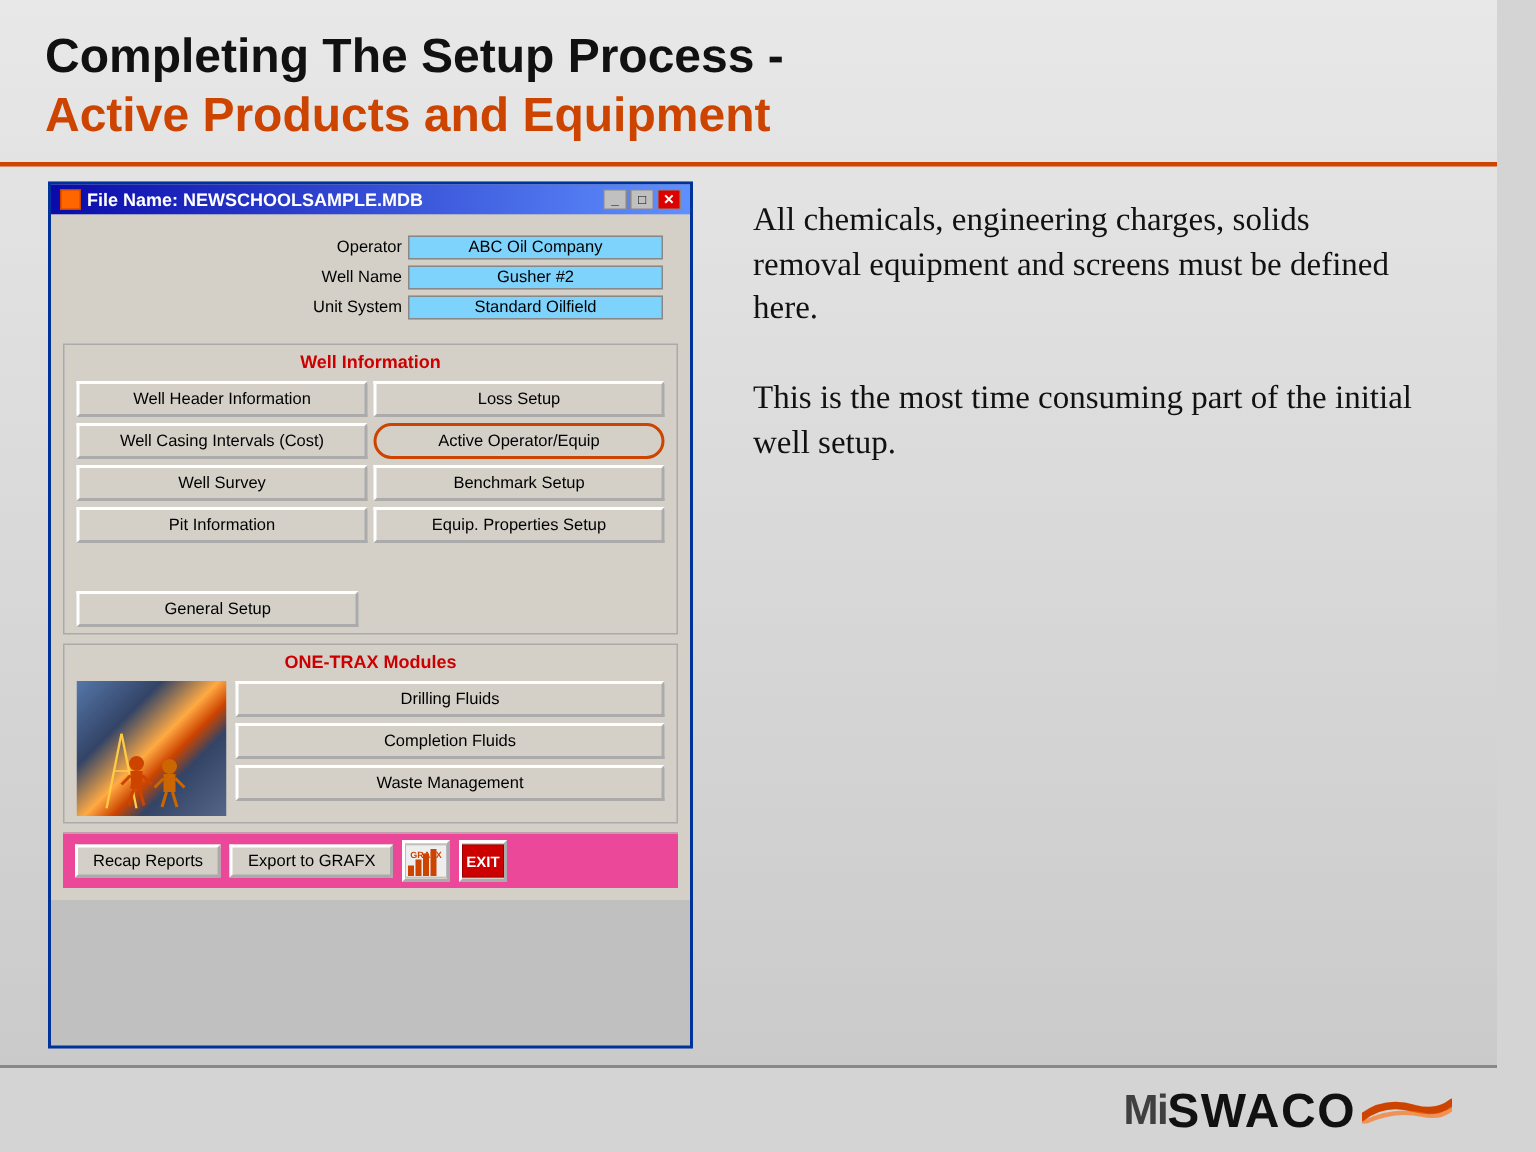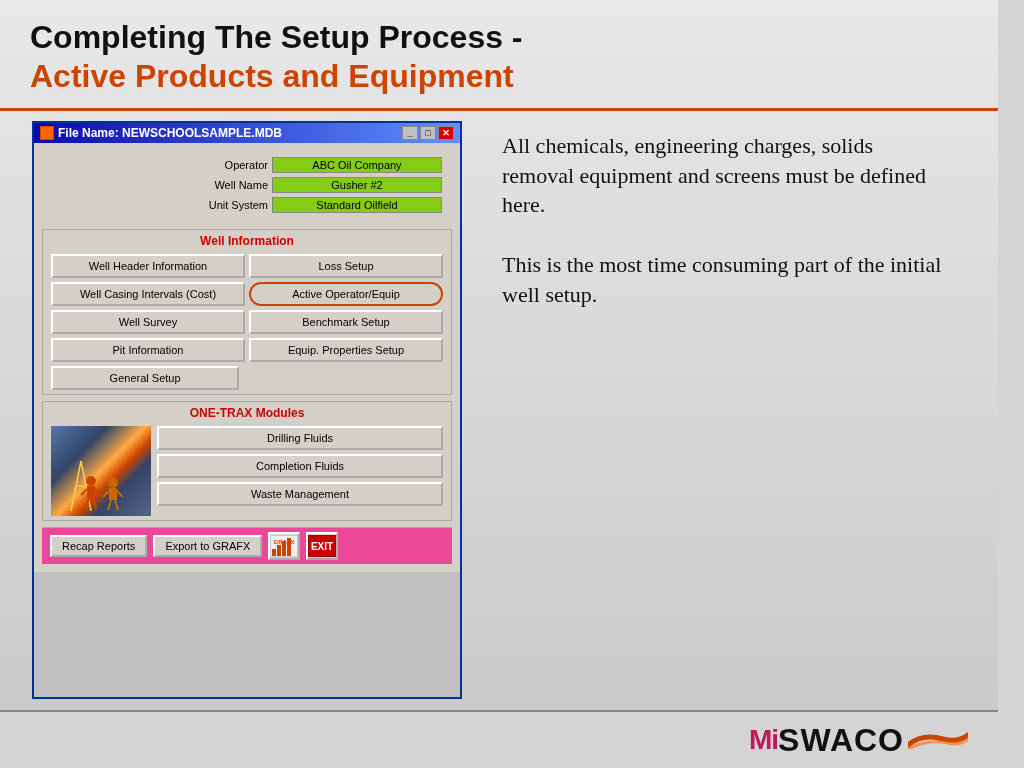--- a/index.html
+++ b/index.html
@@ -132,21 +132,21 @@
     .form-label {
       text-align: right;
       width: 90px;
       margin-right: 4px;
       font-size: 11px;
       color: #000;
     }
 
     .form-input {
       width: 170px;
-      background: #84cc16;
+      background: #7dd3fc;
       border: 1px solid #888;
       padding: 1px 3px;
       font-size: 11px;
       text-align: center;
     }
 
     
     .well-info-section {
       border: 1px solid #aaa;
       background: #d4d0c8;
@@ -295,41 +295,42 @@
 
     .logo-container {
       display: flex;
       align-items: center;
       gap: 0;
     }
 
     .logo-mi {
       font-size: 28px;
       font-weight: bold;
-      color: #be185d;
+      color: #404040;
       font-family: Arial, sans-serif;
       letter-spacing: -1px;
     }
 
     .logo-swaco {
       font-size: 32px;
       font-weight: bold;
       color: #111;
       font-family: Arial, sans-serif;
       letter-spacing: 1px;
     }
 
     .logo-swoosh {
       width: 60px;
       height: 18px;
       margin-left: 4px;
     }
 
     .general-btn-row {
       grid-column: 1 / -1;
+      margin-top: 28px;
     }
   </style>
 </head>
 <body>
 
 <div class="slide">
 
   <div class="header">
     <div class="header-title-black">Completing The Setup Process -</div>
     <div class="header-title-orange">Active Products and Equipment</div>

